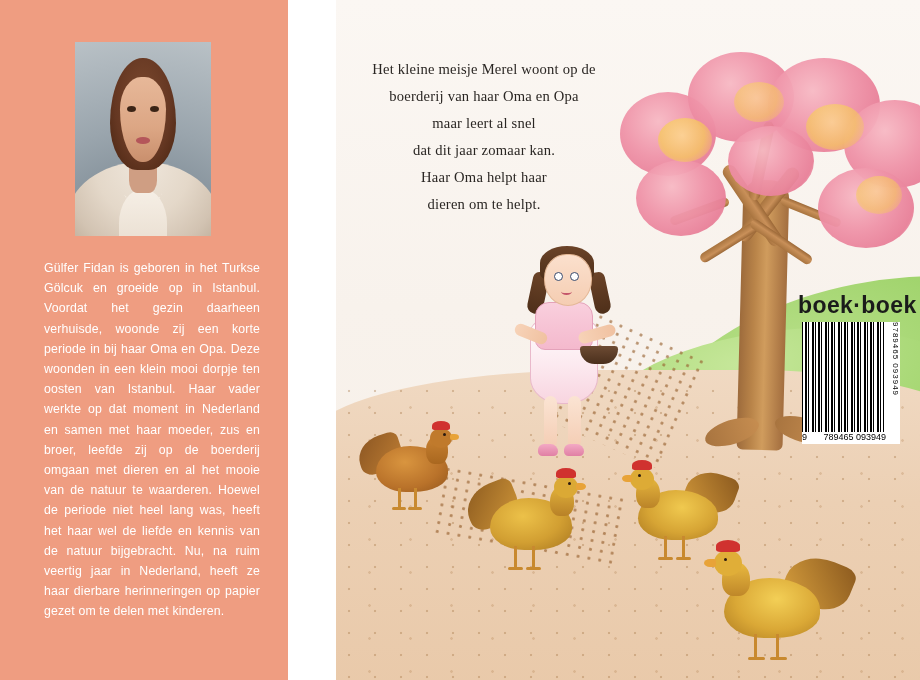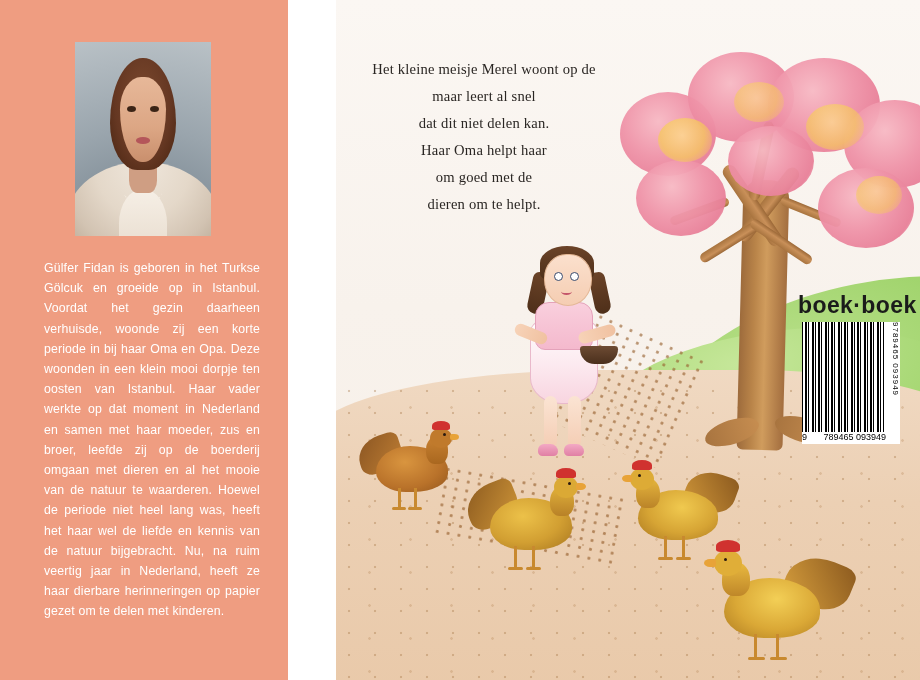--- a/index.html
+++ b/index.html
@@ -504,24 +504,24 @@
       <div class="ch-beak" style="left:-6px; top:5px; width:12px; height:8px; border-radius:50% 2px 2px 50%;"></div>
       <div class="ch-eye" style="left:14px; top:4px;"></div>
       <div class="ch-leg" style="left:44px; top:80px; height:24px;"></div>
       <div class="ch-leg" style="left:66px; top:80px; height:24px;"></div>
       <div class="ch-foot" style="left:38px; top:103px; width:17px;"></div>
       <div class="ch-foot" style="left:60px; top:103px; width:17px;"></div>
     </div>
 
     <div class="blurb">
       <span class="ln">Het kleine meisje Merel woont op de</span>
+      <span class="ln">boerderij van haar Oma en Opa</span>
       <span class="ln">maar leert al snel</span>
-      <span class="ln">dat dit niet delen kan.</span>
+      <span class="ln">dat dit jaar zomaar kan.</span>
       <span class="ln">Haar Oma helpt haar</span>
-      <span class="ln">om goed met de</span>
       <span class="ln">dieren om te helpt.</span>
     </div>
 
     <div class="publisher">
       <span>boek</span><span class="dot">·</span><span>boek</span>
     </div>
 
     <div class="barcode-box">
       <div class="barcode-bars"></div>
       <div class="barcode-side">9789465 093949</div>

